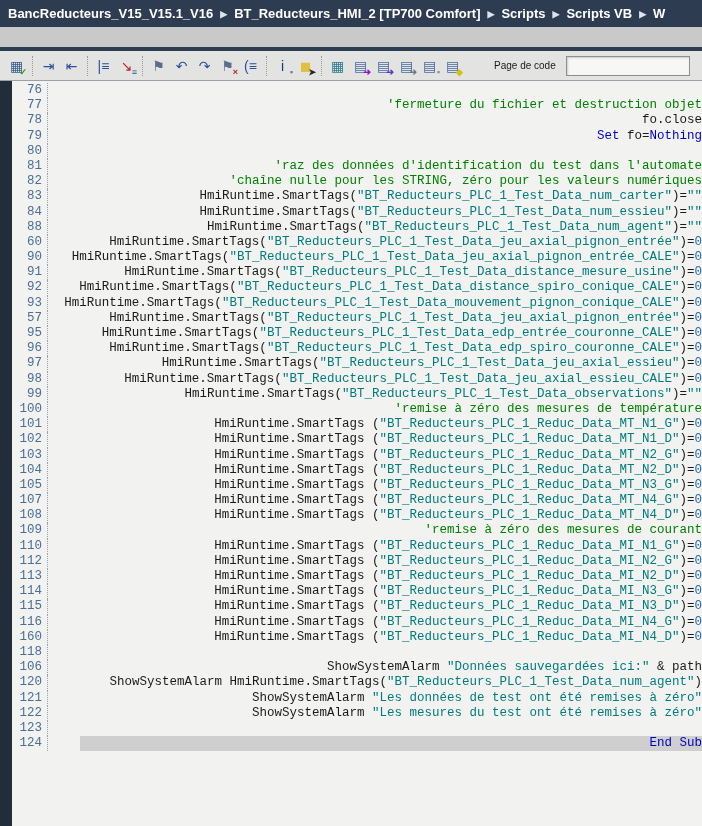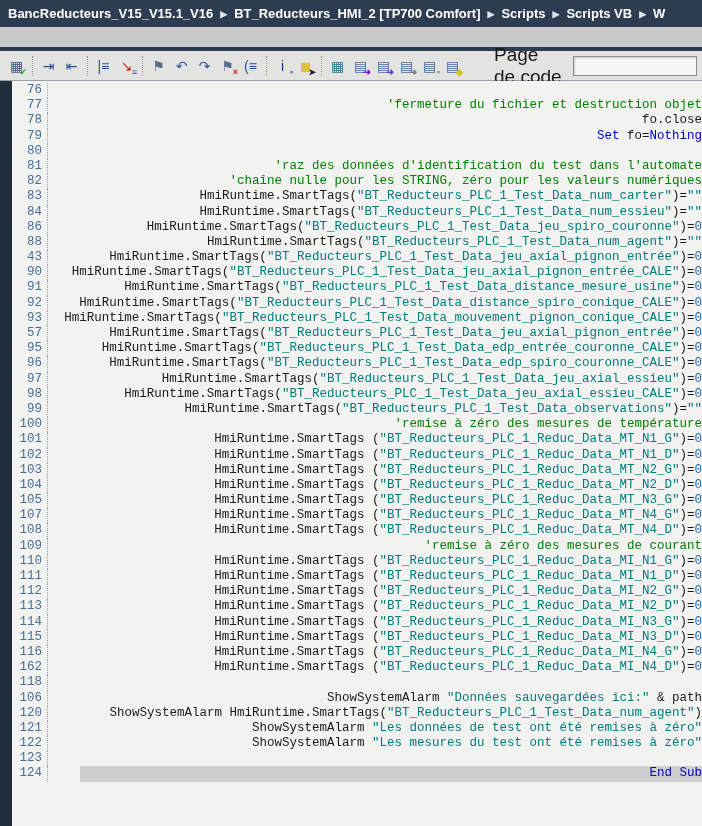--- a/index.html
+++ b/index.html
@@ -17,21 +17,21 @@
   .navy-strip { height:4px; background:var(--navy); }
 
   
   .toolbar { height:30px; background:#e3e3e2; border-bottom:1px solid #9aa0a6;
     display:flex; align-items:center; padding:0 5px; }
   .tb-btn { width:23px; height:23px; display:flex; align-items:center; justify-content:center;
     position:relative; border:1px solid transparent; border-radius:2px; font-size:14px; line-height:1; }
   .tb-base { pointer-events:none; }
   .tb-ovl { position:absolute; right:0; bottom:-1px; font-size:9px; font-weight:bold; pointer-events:none; }
   .tb-sep { width:0; height:20px; border-left:1px dotted #9a9a9a; margin:0 4px; }
-  .tb-label { margin-left:30px; font-size:19px; color:#1a1a1a; }
+  .tb-label { margin-left:30px; font-size:10px; color:#1a1a1a; }
   .tb-combo { margin-left:10px; width:124px; height:20px; border:1px solid #8a8f94;
     background:#f7f7f6; box-shadow:inset 1px 1px 2px rgba(0,0,0,.18); font-size:12px; padding:0 4px;
     font-family:"Liberation Sans", sans-serif; }
 
   
   .editor { position:relative; height:745px; display:flex; background:#f2f2f1; }
   .left-edge { width:12px; background:#222d3c; flex:none; }
   .code-pane { flex:1; overflow:hidden; padding-top:2px; font-family:"Liberation Mono", monospace;
     font-size:12.5px; }
   .row { display:flex; height:15.2px; line-height:15.2px; white-space:pre; }
@@ -142,50 +142,48 @@
   <div class="code-pane" id="code-pane">
       <div class="row"><span class="gutter">76</span><span class="code"></span></div>
       <div class="row"><span class="gutter">77</span><span class="code"><span class="s-comment">'fermeture du fichier et destruction objet</span></span></div>
       <div class="row"><span class="gutter">78</span><span class="code"><span>fo.close</span></span></div>
       <div class="row"><span class="gutter">79</span><span class="code"><span class="s-keyword">Set</span><span> fo=</span><span class="s-keyword">Nothing</span></span></div>
       <div class="row"><span class="gutter">80</span><span class="code"></span></div>
       <div class="row"><span class="gutter">81</span><span class="code"><span class="s-comment">'raz des données d'identification du test dans l'automate</span></span></div>
       <div class="row"><span class="gutter">82</span><span class="code"><span class="s-comment">'chaîne nulle pour les STRING, zéro pour les valeurs numériques</span></span></div>
       <div class="row"><span class="gutter">83</span><span class="code"><span>HmiRuntime.SmartTags(</span><span class="s-string">"BT_Reducteurs_PLC_1_Test_Data_num_carter"</span><span>)=</span><span class="s-string">""</span></span></div>
       <div class="row"><span class="gutter">84</span><span class="code"><span>HmiRuntime.SmartTags(</span><span class="s-string">"BT_Reducteurs_PLC_1_Test_Data_num_essieu"</span><span>)=</span><span class="s-string">""</span></span></div>
-      <div class="row"><span class="gutter">86</span><span class="code"><span>HmiRuntime.SmartTags(</span><span class="s-string">"BT_Reducteurs_PLC_1_Test_Data_jeu_spiro_couronne"</span><span>)</span><span>=</span><span class="s-number">0</span></span></div>
       <div class="row"><span class="gutter">88</span><span class="code"><span>HmiRuntime.SmartTags(</span><span class="s-string">"BT_Reducteurs_PLC_1_Test_Data_num_agent"</span><span>)=</span><span class="s-string">""</span></span></div>
-      <div class="row"><span class="gutter">43</span><span class="code"><span>HmiRuntime.SmartTags(</span><span class="s-string">"BT_Reducteurs_PLC_1_Test_Data_jeu_axial_pignon_entrée"</span><span>)</span><span>=</span><span class="s-number">0</span></span></div>
+      <div class="row"><span class="gutter">60</span><span class="code"><span>HmiRuntime.SmartTags(</span><span class="s-string">"BT_Reducteurs_PLC_1_Test_Data_jeu_axial_pignon_entrée"</span><span>)</span><span>=</span><span class="s-number">0</span></span></div>
       <div class="row"><span class="gutter">90</span><span class="code"><span>HmiRuntime.SmartTags(</span><span class="s-string">"BT_Reducteurs_PLC_1_Test_Data_jeu_axial_pignon_entrée_CALE"</span><span>)</span><span>=</span><span class="s-number">0</span></span></div>
       <div class="row"><span class="gutter">91</span><span class="code"><span>HmiRuntime.SmartTags(</span><span class="s-string">"BT_Reducteurs_PLC_1_Test_Data_distance_mesure_usine"</span><span>)</span><span>=</span><span class="s-number">0</span></span></div>
       <div class="row"><span class="gutter">92</span><span class="code"><span>HmiRuntime.SmartTags(</span><span class="s-string">"BT_Reducteurs_PLC_1_Test_Data_distance_spiro_conique_CALE"</span><span>)</span><span>=</span><span class="s-number">0</span></span></div>
       <div class="row"><span class="gutter">93</span><span class="code"><span>HmiRuntime.SmartTags(</span><span class="s-string">"BT_Reducteurs_PLC_1_Test_Data_mouvement_pignon_conique_CALE"</span><span>)</span><span>=</span><span class="s-number">0</span></span></div>
       <div class="row"><span class="gutter">57</span><span class="code"><span>HmiRuntime.SmartTags(</span><span class="s-string">"BT_Reducteurs_PLC_1_Test_Data_jeu_axial_pignon_entrée"</span><span>)</span><span>=</span><span class="s-number">0</span></span></div>
       <div class="row"><span class="gutter">95</span><span class="code"><span>HmiRuntime.SmartTags(</span><span class="s-string">"BT_Reducteurs_PLC_1_Test_Data_edp_entrée_couronne_CALE"</span><span>)</span><span>=</span><span class="s-number">0</span></span></div>
       <div class="row"><span class="gutter">96</span><span class="code"><span>HmiRuntime.SmartTags(</span><span class="s-string">"BT_Reducteurs_PLC_1_Test_Data_edp_spiro_couronne_CALE"</span><span>)</span><span>=</span><span class="s-number">0</span></span></div>
       <div class="row"><span class="gutter">97</span><span class="code"><span>HmiRuntime.SmartTags(</span><span class="s-string">"BT_Reducteurs_PLC_1_Test_Data_jeu_axial_essieu"</span><span>)</span><span>=</span><span class="s-number">0</span></span></div>
       <div class="row"><span class="gutter">98</span><span class="code"><span>HmiRuntime.SmartTags(</span><span class="s-string">"BT_Reducteurs_PLC_1_Test_Data_jeu_axial_essieu_CALE"</span><span>)</span><span>=</span><span class="s-number">0</span></span></div>
       <div class="row"><span class="gutter">99</span><span class="code"><span>HmiRuntime.SmartTags(</span><span class="s-string">"BT_Reducteurs_PLC_1_Test_Data_observations"</span><span>)=</span><span class="s-string">""</span></span></div>
       <div class="row"><span class="gutter">100</span><span class="code"><span class="s-comment">'remise à zéro des mesures de température</span></span></div>
       <div class="row"><span class="gutter">101</span><span class="code"><span>HmiRuntime.SmartTags (</span><span class="s-string">"BT_Reducteurs_PLC_1_Reduc_Data_MT_N1_G"</span><span>)</span><span>=</span><span class="s-number">0</span></span></div>
       <div class="row"><span class="gutter">102</span><span class="code"><span>HmiRuntime.SmartTags (</span><span class="s-string">"BT_Reducteurs_PLC_1_Reduc_Data_MT_N1_D"</span><span>)</span><span>=</span><span class="s-number">0</span></span></div>
       <div class="row"><span class="gutter">103</span><span class="code"><span>HmiRuntime.SmartTags (</span><span class="s-string">"BT_Reducteurs_PLC_1_Reduc_Data_MT_N2_G"</span><span>)</span><span>=</span><span class="s-number">0</span></span></div>
       <div class="row"><span class="gutter">104</span><span class="code"><span>HmiRuntime.SmartTags (</span><span class="s-string">"BT_Reducteurs_PLC_1_Reduc_Data_MT_N2_D"</span><span>)</span><span>=</span><span class="s-number">0</span></span></div>
       <div class="row"><span class="gutter">105</span><span class="code"><span>HmiRuntime.SmartTags (</span><span class="s-string">"BT_Reducteurs_PLC_1_Reduc_Data_MT_N3_G"</span><span>)</span><span>=</span><span class="s-number">0</span></span></div>
       <div class="row"><span class="gutter">107</span><span class="code"><span>HmiRuntime.SmartTags (</span><span class="s-string">"BT_Reducteurs_PLC_1_Reduc_Data_MT_N4_G"</span><span>)</span><span>=</span><span class="s-number">0</span></span></div>
       <div class="row"><span class="gutter">108</span><span class="code"><span>HmiRuntime.SmartTags (</span><span class="s-string">"BT_Reducteurs_PLC_1_Reduc_Data_MT_N4_D"</span><span>)</span><span>=</span><span class="s-number">0</span></span></div>
       <div class="row"><span class="gutter">109</span><span class="code"><span class="s-comment">'remise à zéro des mesures de courant</span></span></div>
       <div class="row"><span class="gutter">110</span><span class="code"><span>HmiRuntime.SmartTags (</span><span class="s-string">"BT_Reducteurs_PLC_1_Reduc_Data_MI_N1_G"</span><span>)</span><span>=</span><span class="s-number">0</span></span></div>
-      <div class="row"><span class="gutter">111</span><span class="code"><span>HmiRuntime.SmartTags (</span><span class="s-string">"BT_Reducteurs_PLC_1_Reduc_Data_MI_N1_D"</span><span>)</span><span>=</span><span class="s-number">0</span></span></div>
       <div class="row"><span class="gutter">112</span><span class="code"><span>HmiRuntime.SmartTags (</span><span class="s-string">"BT_Reducteurs_PLC_1_Reduc_Data_MI_N2_G"</span><span>)</span><span>=</span><span class="s-number">0</span></span></div>
       <div class="row"><span class="gutter">113</span><span class="code"><span>HmiRuntime.SmartTags (</span><span class="s-string">"BT_Reducteurs_PLC_1_Reduc_Data_MI_N2_D"</span><span>)</span><span>=</span><span class="s-number">0</span></span></div>
       <div class="row"><span class="gutter">114</span><span class="code"><span>HmiRuntime.SmartTags (</span><span class="s-string">"BT_Reducteurs_PLC_1_Reduc_Data_MI_N3_G"</span><span>)</span><span>=</span><span class="s-number">0</span></span></div>
       <div class="row"><span class="gutter">115</span><span class="code"><span>HmiRuntime.SmartTags (</span><span class="s-string">"BT_Reducteurs_PLC_1_Reduc_Data_MI_N3_D"</span><span>)</span><span>=</span><span class="s-number">0</span></span></div>
       <div class="row"><span class="gutter">116</span><span class="code"><span>HmiRuntime.SmartTags (</span><span class="s-string">"BT_Reducteurs_PLC_1_Reduc_Data_MI_N4_G"</span><span>)</span><span>=</span><span class="s-number">0</span></span></div>
-      <div class="row"><span class="gutter">162</span><span class="code"><span>HmiRuntime.SmartTags (</span><span class="s-string">"BT_Reducteurs_PLC_1_Reduc_Data_MI_N4_D"</span><span>)</span><span>=</span><span class="s-number">0</span></span></div>
+      <div class="row"><span class="gutter">160</span><span class="code"><span>HmiRuntime.SmartTags (</span><span class="s-string">"BT_Reducteurs_PLC_1_Reduc_Data_MI_N4_D"</span><span>)</span><span>=</span><span class="s-number">0</span></span></div>
       <div class="row"><span class="gutter">118</span><span class="code"></span></div>
       <div class="row"><span class="gutter">106</span><span class="code"><span>ShowSystemAlarm </span><span class="s-string">"Données sauvegardées ici:"</span><span> &amp; path</span></span></div>
       <div class="row"><span class="gutter">120</span><span class="code"><span>ShowSystemAlarm HmiRuntime.SmartTags(</span><span class="s-string">"BT_Reducteurs_PLC_1_Test_Data_num_agent"</span><span>)</span></span></div>
       <div class="row"><span class="gutter">121</span><span class="code"><span>ShowSystemAlarm </span><span class="s-string">"Les données de test ont été remises à zéro"</span></span></div>
       <div class="row"><span class="gutter">122</span><span class="code"><span>ShowSystemAlarm </span><span class="s-string">"Les mesures du test ont été remises à zéro"</span></span></div>
       <div class="row"><span class="gutter">123</span><span class="code"></span></div>
       <div class="row active"><span class="gutter">124</span><span class="code"><span class="s-keyword">End</span><span> </span><span class="s-keyword">Sub</span></span></div>
     </div>
 </div>
 

